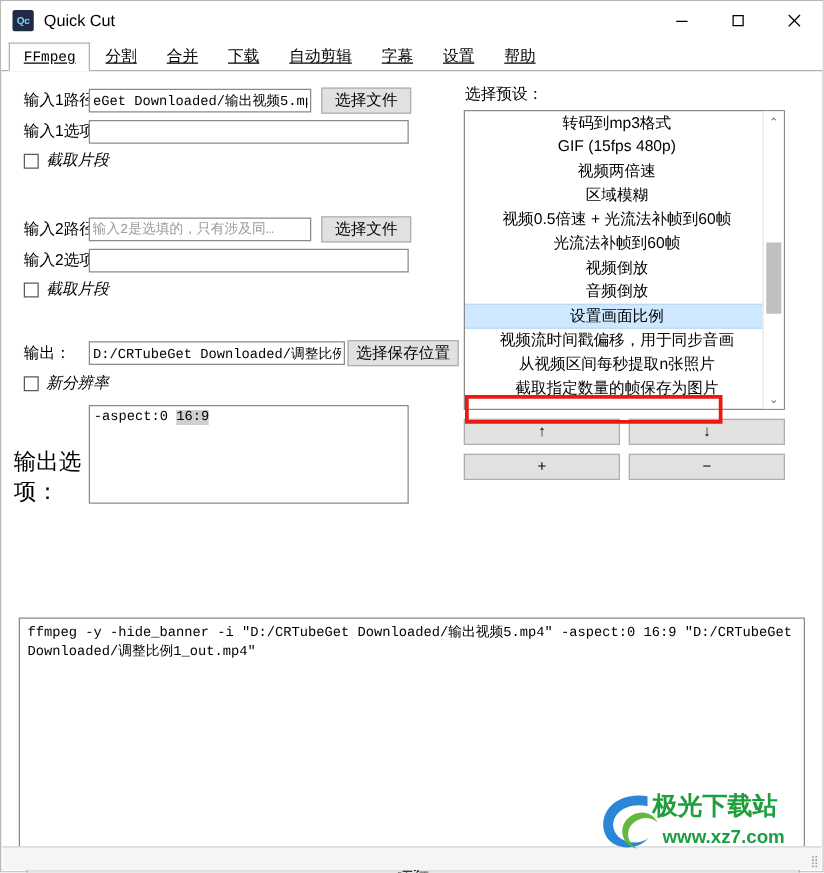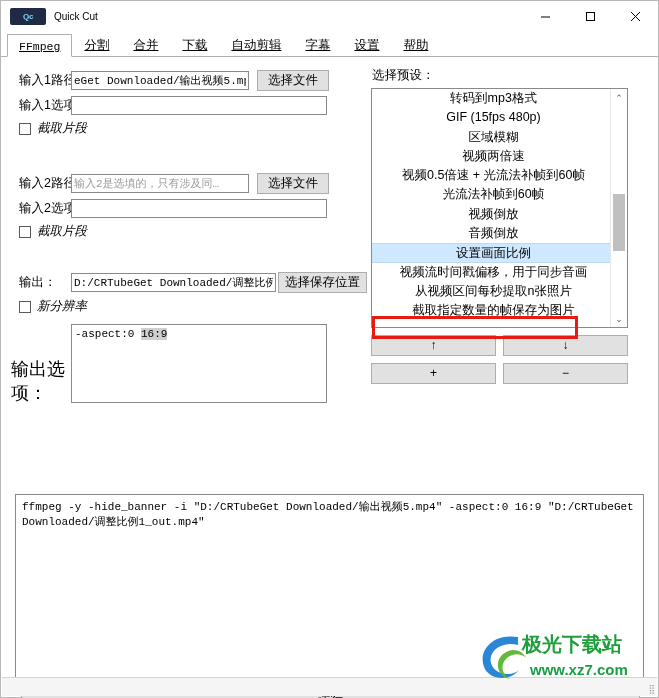--- a/index.html
+++ b/index.html
@@ -28,37 +28,37 @@
   }
   .titlebar {
     height: 31px;
     display: flex;
     align-items: center;
     background: #ffffff;
     border-bottom: 1px solid #ffffff;
     position: relative;
   }
   .app-icon {
-    width: 36px;
+    width: 17px;
     height: 17px;
     margin-left: 9px;
     margin-right: 8px;
     background: #1f2a44;
     border-radius: 2px;
     display: flex;
     align-items: center;
     justify-content: center;
     font-size: 8px;
     font-weight: bold;
     color: #7fd3f7;
     letter-spacing: -0.3px;
     flex: none;
   }
   .app-title {
-    font-size: 10px;
+    font-size: 13px;
     color: #000000;
   }
   .win-buttons {
     position: absolute;
     right: 0;
     top: 0;
     height: 31px;
     display: flex;
   }
   .win-btn {
@@ -510,22 +510,22 @@
     </div>
 
     <div class="right-pane">
       <div style="height:10px"></div>
       <div class="preset-label">选择预设：</div>
 
       <div class="preset-list">
         <div class="preset-items">
           <div class="preset-item">转码到mp3格式</div>
           <div class="preset-item">GIF (15fps 480p)</div>
+          <div class="preset-item">视频两倍速</div>
           <div class="preset-item">区域模糊</div>
-          <div class="preset-item">视频两倍速</div>
           <div class="preset-item">视频0.5倍速 + 光流法补帧到60帧</div>
           <div class="preset-item">光流法补帧到60帧</div>
           <div class="preset-item">视频倒放</div>
           <div class="preset-item">音频倒放</div>
           <div class="preset-item selected">设置画面比例</div>
           <div class="preset-item">视频流时间戳偏移，用于同步音画</div>
           <div class="preset-item">从视频区间每秒提取n张照片</div>
           <div class="preset-item">截取指定数量的帧保存为图片</div>
         </div>
         <div class="vscroll">

